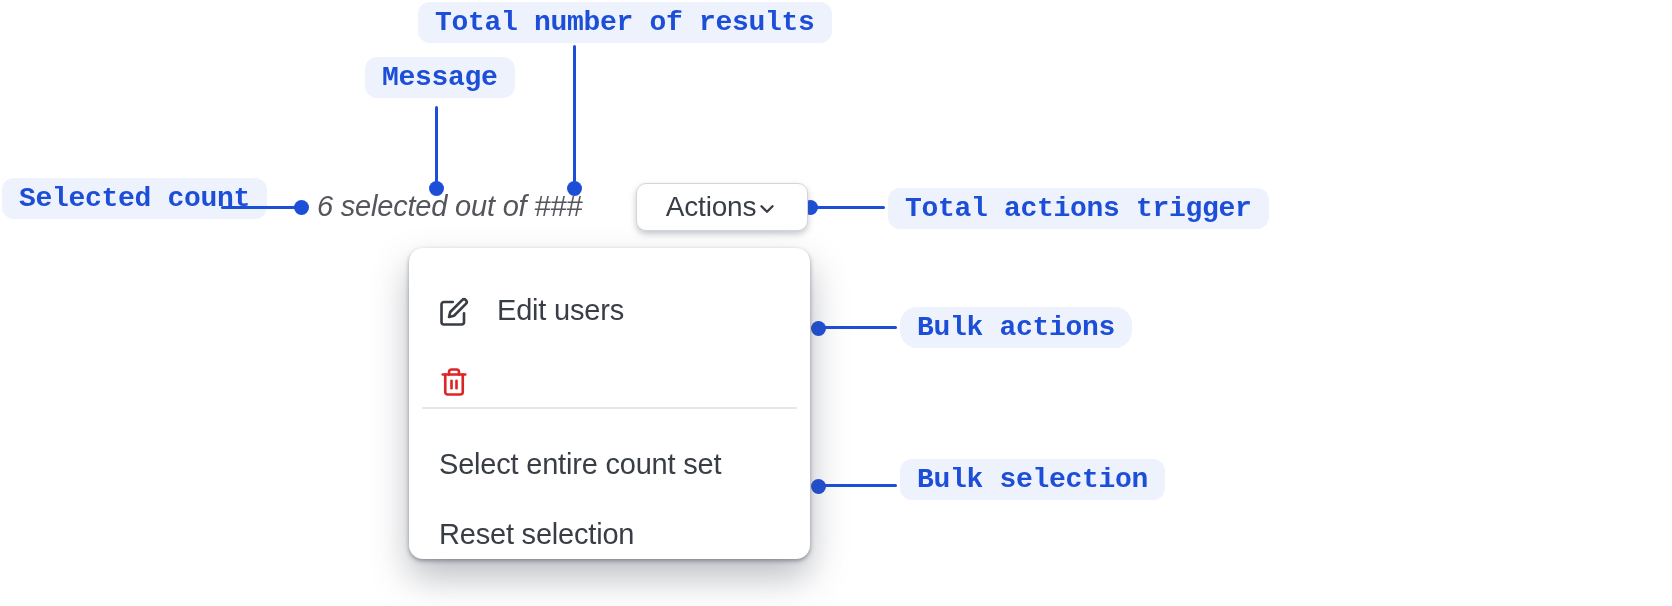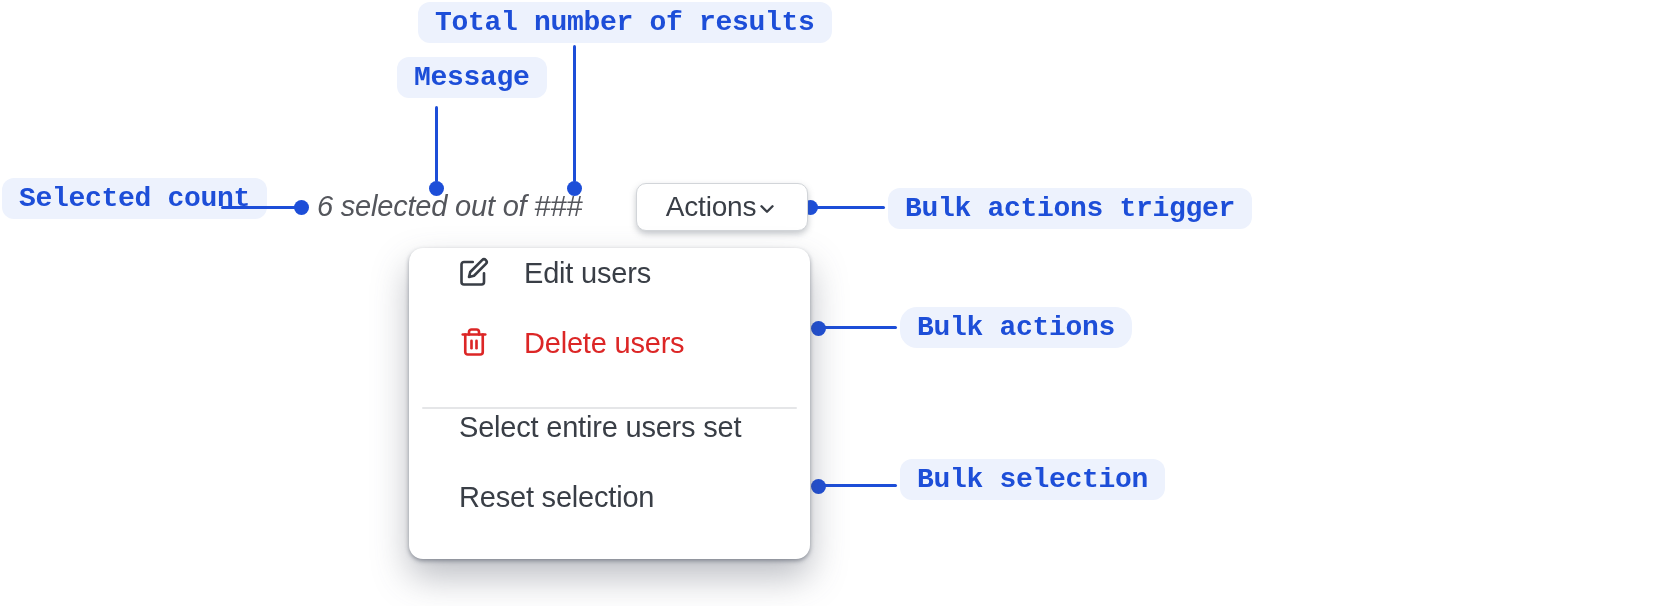--- a/index.html
+++ b/index.html
@@ -72,23 +72,23 @@
     left: 409px; top: 248px;
     width: 401px;
     padding: 9px 0 8px 0;
     background: #ffffff;
     border-radius: 14px;
     box-shadow: 0 2px 4px rgba(75, 82, 97, 0.55),
                 0 18px 36px rgba(75, 82, 97, 0.38);
   }
   .menu-item {
     height: 70px;
-    display: flex; align-items: flex-start;
-    gap: 35px;
-    padding: 0 50px;
+    display: flex; align-items: flex-end;
+    gap: 28px;
+    padding: 0 30px;
     font-size: 29px;
     color: #393e46;
     letter-spacing: -0.2px;
     cursor: pointer;
     white-space: nowrap;
   }
   .menu-item.danger { color: #dc2626; }
   .menu-item .mi-icon { width: 30px; height: 30px; flex: 0 0 30px; }
   .menu-divider {
     height: 2px;
@@ -97,25 +97,25 @@
     border-radius: 1px;
   }
 </style>
 </head>
 <body>
 
 <div class="canvas">
 
   <div class="pill" style="left:418px; top:2px;">Total number of results</div>
 
-  <div class="pill" style="left:365px; top:57px;margin-left:32px;">Message</div>
+  <div class="pill" style="left:365px; top:57px;">Message</div>
 
   <div class="pill" style="left:2px; top:178px;">Selected count</div>
 
-  <div class="pill" style="left:888px; top:188px;">Bulk actions trigger</div>
+  <div class="pill" style="left:888px; top:188px;">Total actions trigger</div>
 
   <div class="pill" style="left:900px; top:307px;border-radius:17px;">Bulk actions</div>
 
   <div class="pill" style="left:900px; top:459px;">Bulk selection</div>
 
   <div class="line" style="left:573px; top:45px; width:3px; height:137px;"></div>
   <div class="dot" style="left:567px; top:181px;"></div>
 
   <div class="line" style="left:435px; top:106px; width:3px; height:76px;"></div>
   <div class="dot" style="left:429px; top:181px;"></div>
@@ -157,27 +157,26 @@
 
     <div class="menu-item danger">
       <span class="mi-icon">
         <svg width="30" height="30" viewBox="0 0 24 24" fill="none" stroke="#dc2626" stroke-width="2.1" stroke-linecap="round" stroke-linejoin="round">
           <polyline points="3 6 5 6 21 6"></polyline>
           <path d="M19 6v14a2 2 0 0 1-2 2H7a2 2 0 0 1-2-2V6m3 0V4a2 2 0 0 1 2-2h4a2 2 0 0 1 2 2v2"></path>
           <line x1="10" y1="11" x2="10" y2="17"></line>
           <line x1="14" y1="11" x2="14" y2="17"></line>
         </svg>
       </span>
-      <span>Delete users</span>
     </div>
 
     <div class="menu-divider"></div>
 
     <div class="menu-item">
-      <span>Select entire users set</span>
+      <span>Select entire count set</span>
     </div>
 
     <div class="menu-item">
       <span>Reset selection</span>
     </div>
 
   </div>
 
 </div>
 

